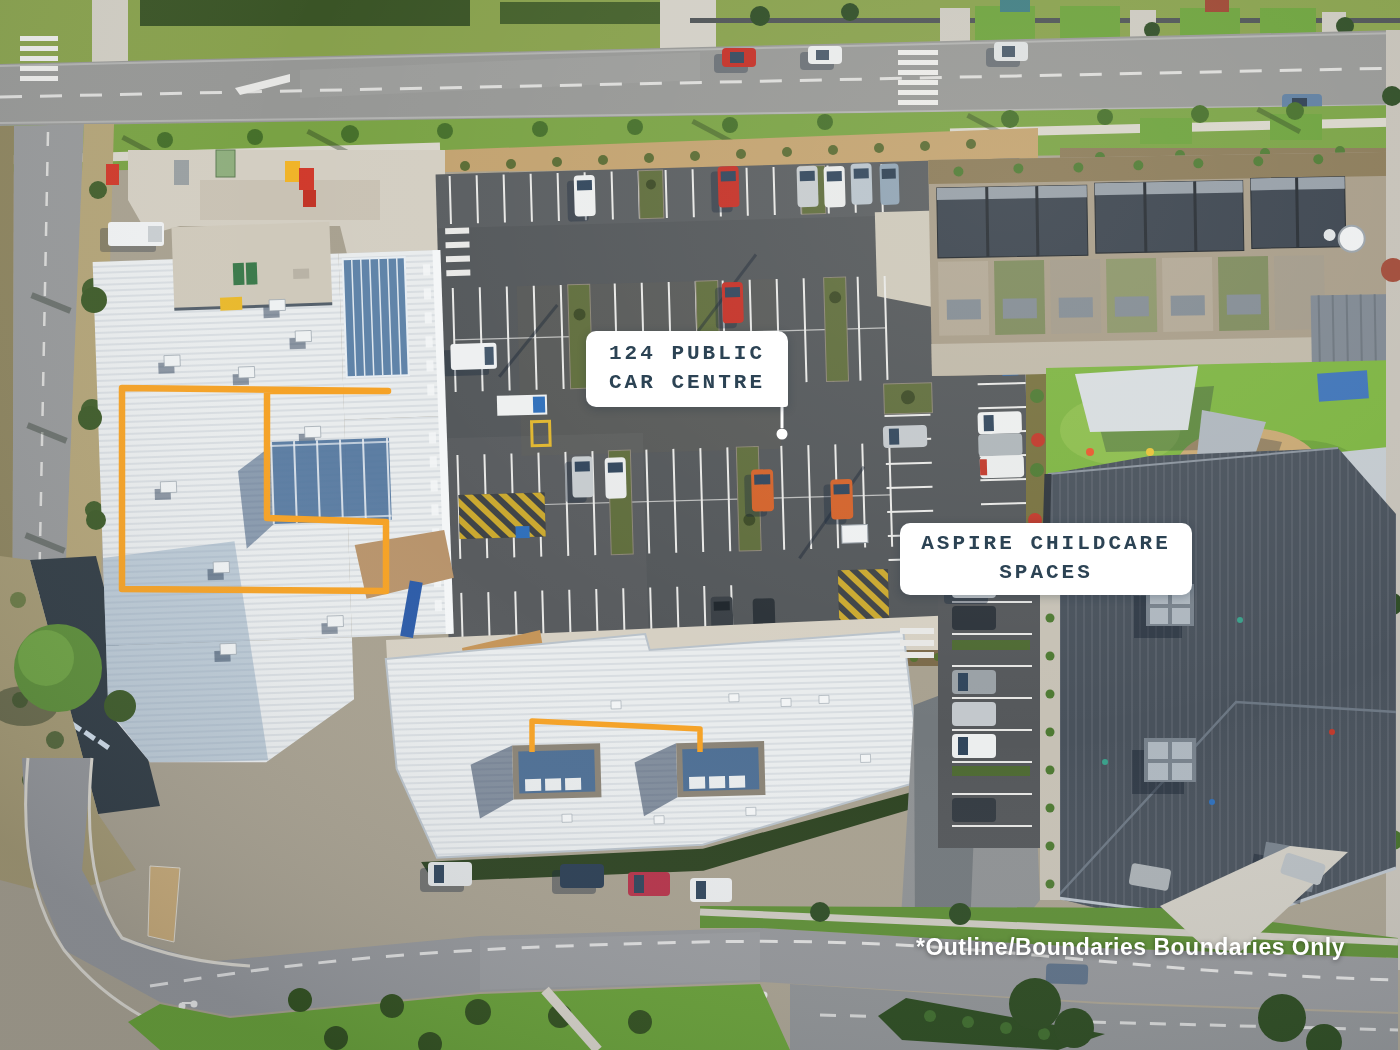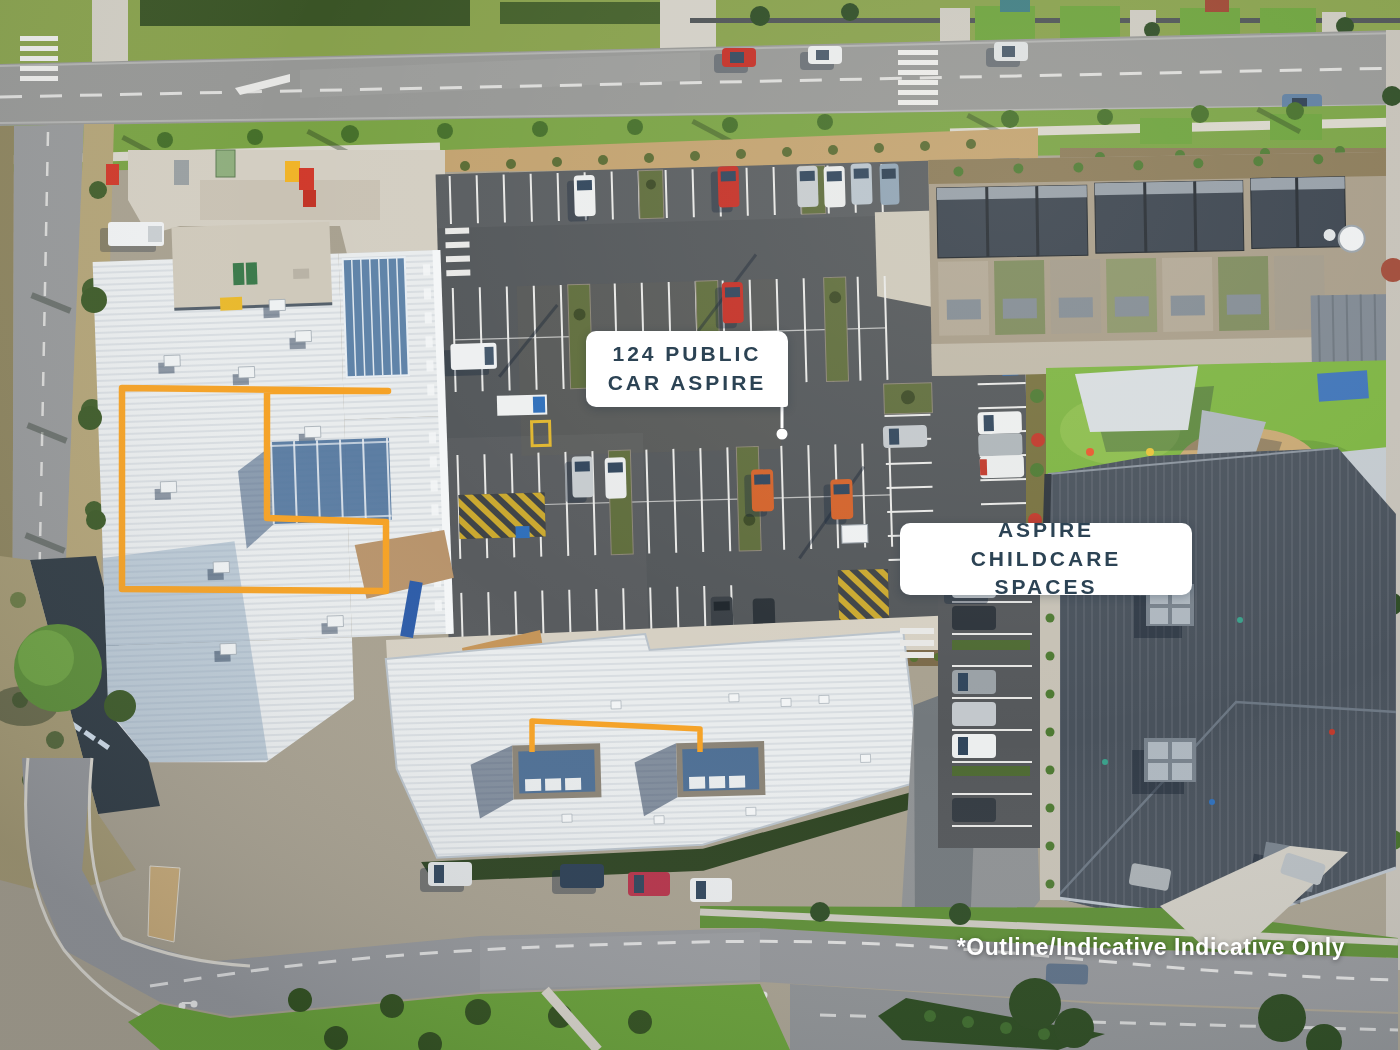--- a/index.html
+++ b/index.html
@@ -3,21 +3,21 @@
 <meta charset="utf-8">
 <style>
   html,body{margin:0;padding:0;background:#222;}
   #stage{position:relative;width:1400px;height:1050px;overflow:hidden;
          font-family:"Liberation Sans",sans-serif;background:#a8a190;}
   #scene{position:absolute;left:0;top:0;width:1400px;height:1050px;display:block;}
   .anno{position:absolute;background:#fff;color:#2C4354;font-weight:bold;
         text-align:center;display:flex;flex-direction:column;justify-content:center;
         border-radius:10px;font-size:21px;line-height:1.38;letter-spacing:3px;
         box-shadow:0 2px 8px rgba(20,40,60,.28);z-index:5;}
-  .anno span{display:block;padding:0 20px;}
+  .anno span{display:block;padding:0 20px;font-family:Liberation Mono, monospace;}
   #label-carspaces{left:586px;top:331px;width:202px;height:76px;border-bottom-right-radius:3px;}
   #label-childcare{left:900px;top:523px;width:292px;height:72px;text-align:center;}
   #disclaimer{position:absolute;right:55px;top:934px;color:#fff;font-size:23px;
         font-weight:bold;letter-spacing:.5px;z-index:5;
         text-shadow:0 1px 5px rgba(0,0,0,.45);}
 </style>
 </head>
 <body>
 
 <div id="stage">
@@ -699,20 +699,20 @@
 <g>
   <line x1="782" y1="405" x2="782" y2="428" stroke="#fff" stroke-width="3"></line>
   <circle cx="782" cy="434" r="5.5" fill="#fff"></circle>
 </g>
 
 <rect width="1400" height="1050" fill="url(#vign)"></rect>
 </svg>
 
 <div class="anno" id="label-carspaces">
   <span>124 PUBLIC</span>
-  <span>CAR ASPIRE</span>
+  <span>CAR CENTRE</span>
 </div>
 <div class="anno" id="label-childcare">
   <span>ASPIRE CHILDCARE</span>
   <span>SPACES</span>
 </div>
-<div id="disclaimer">*Outline/Indicative Indicative Only</div>
+<div id="disclaimer">*Outline/Boundaries Boundaries Only</div>
 </div>
 
 </body></html>

